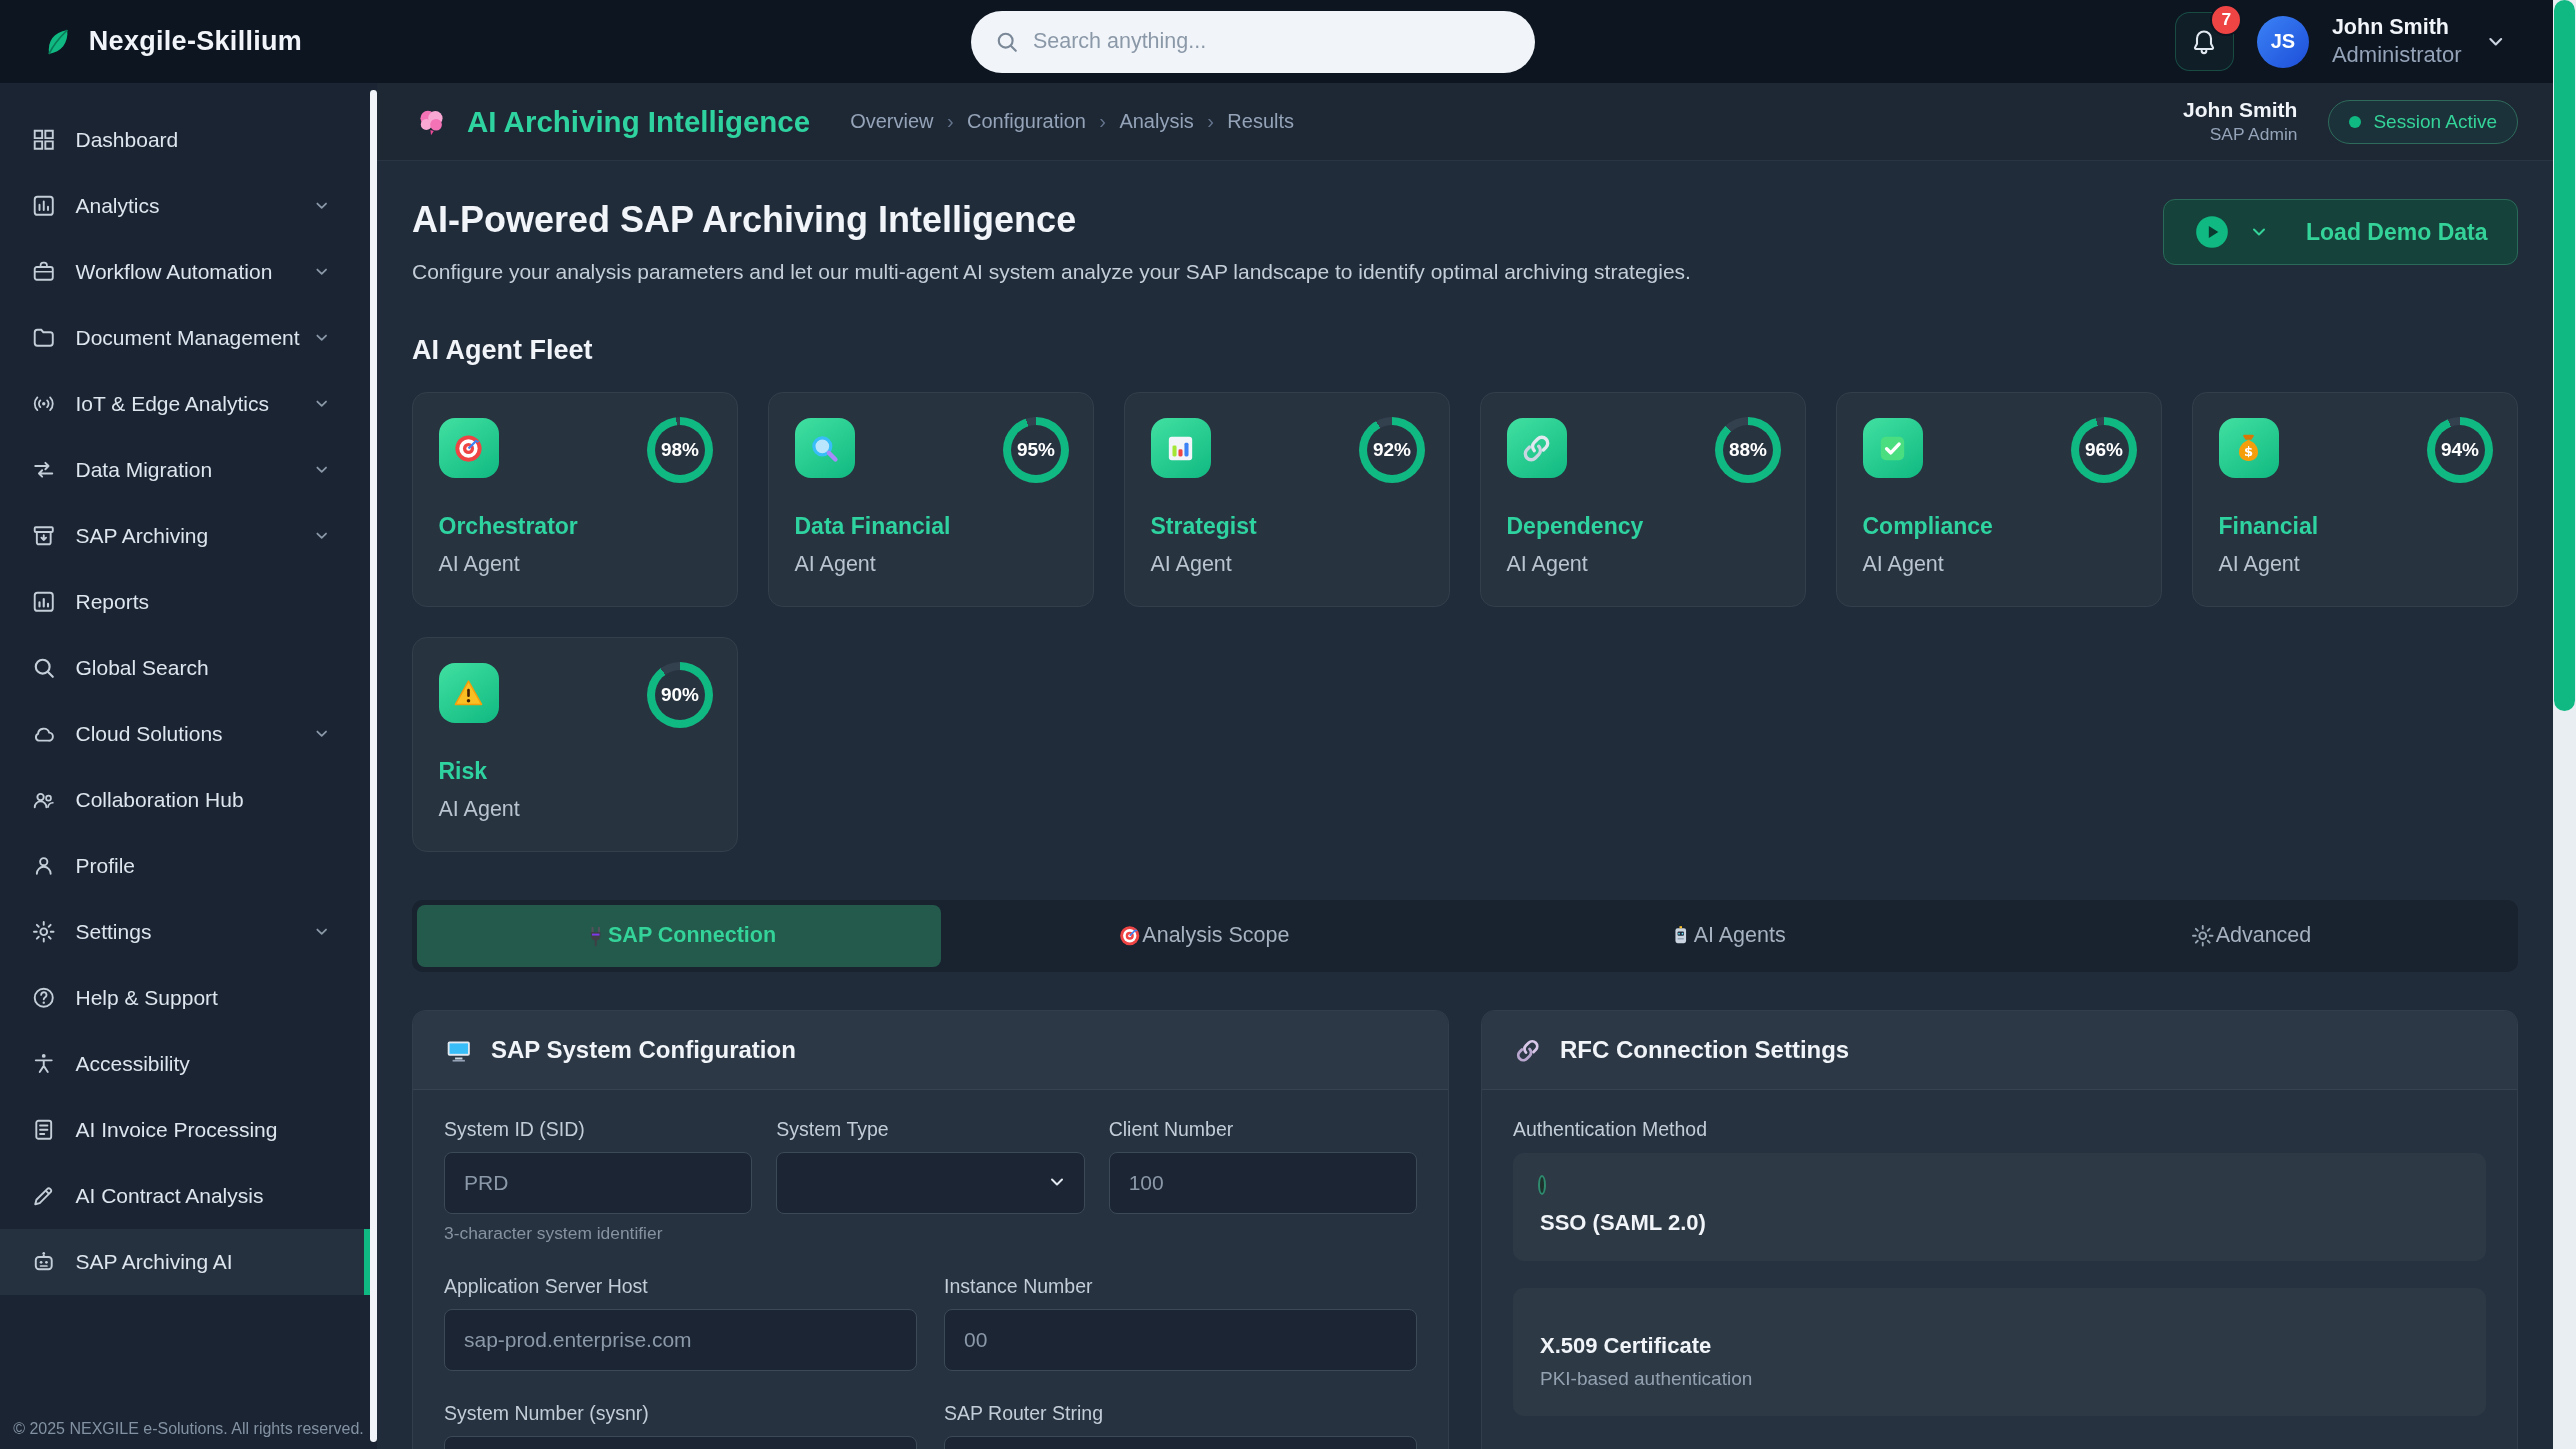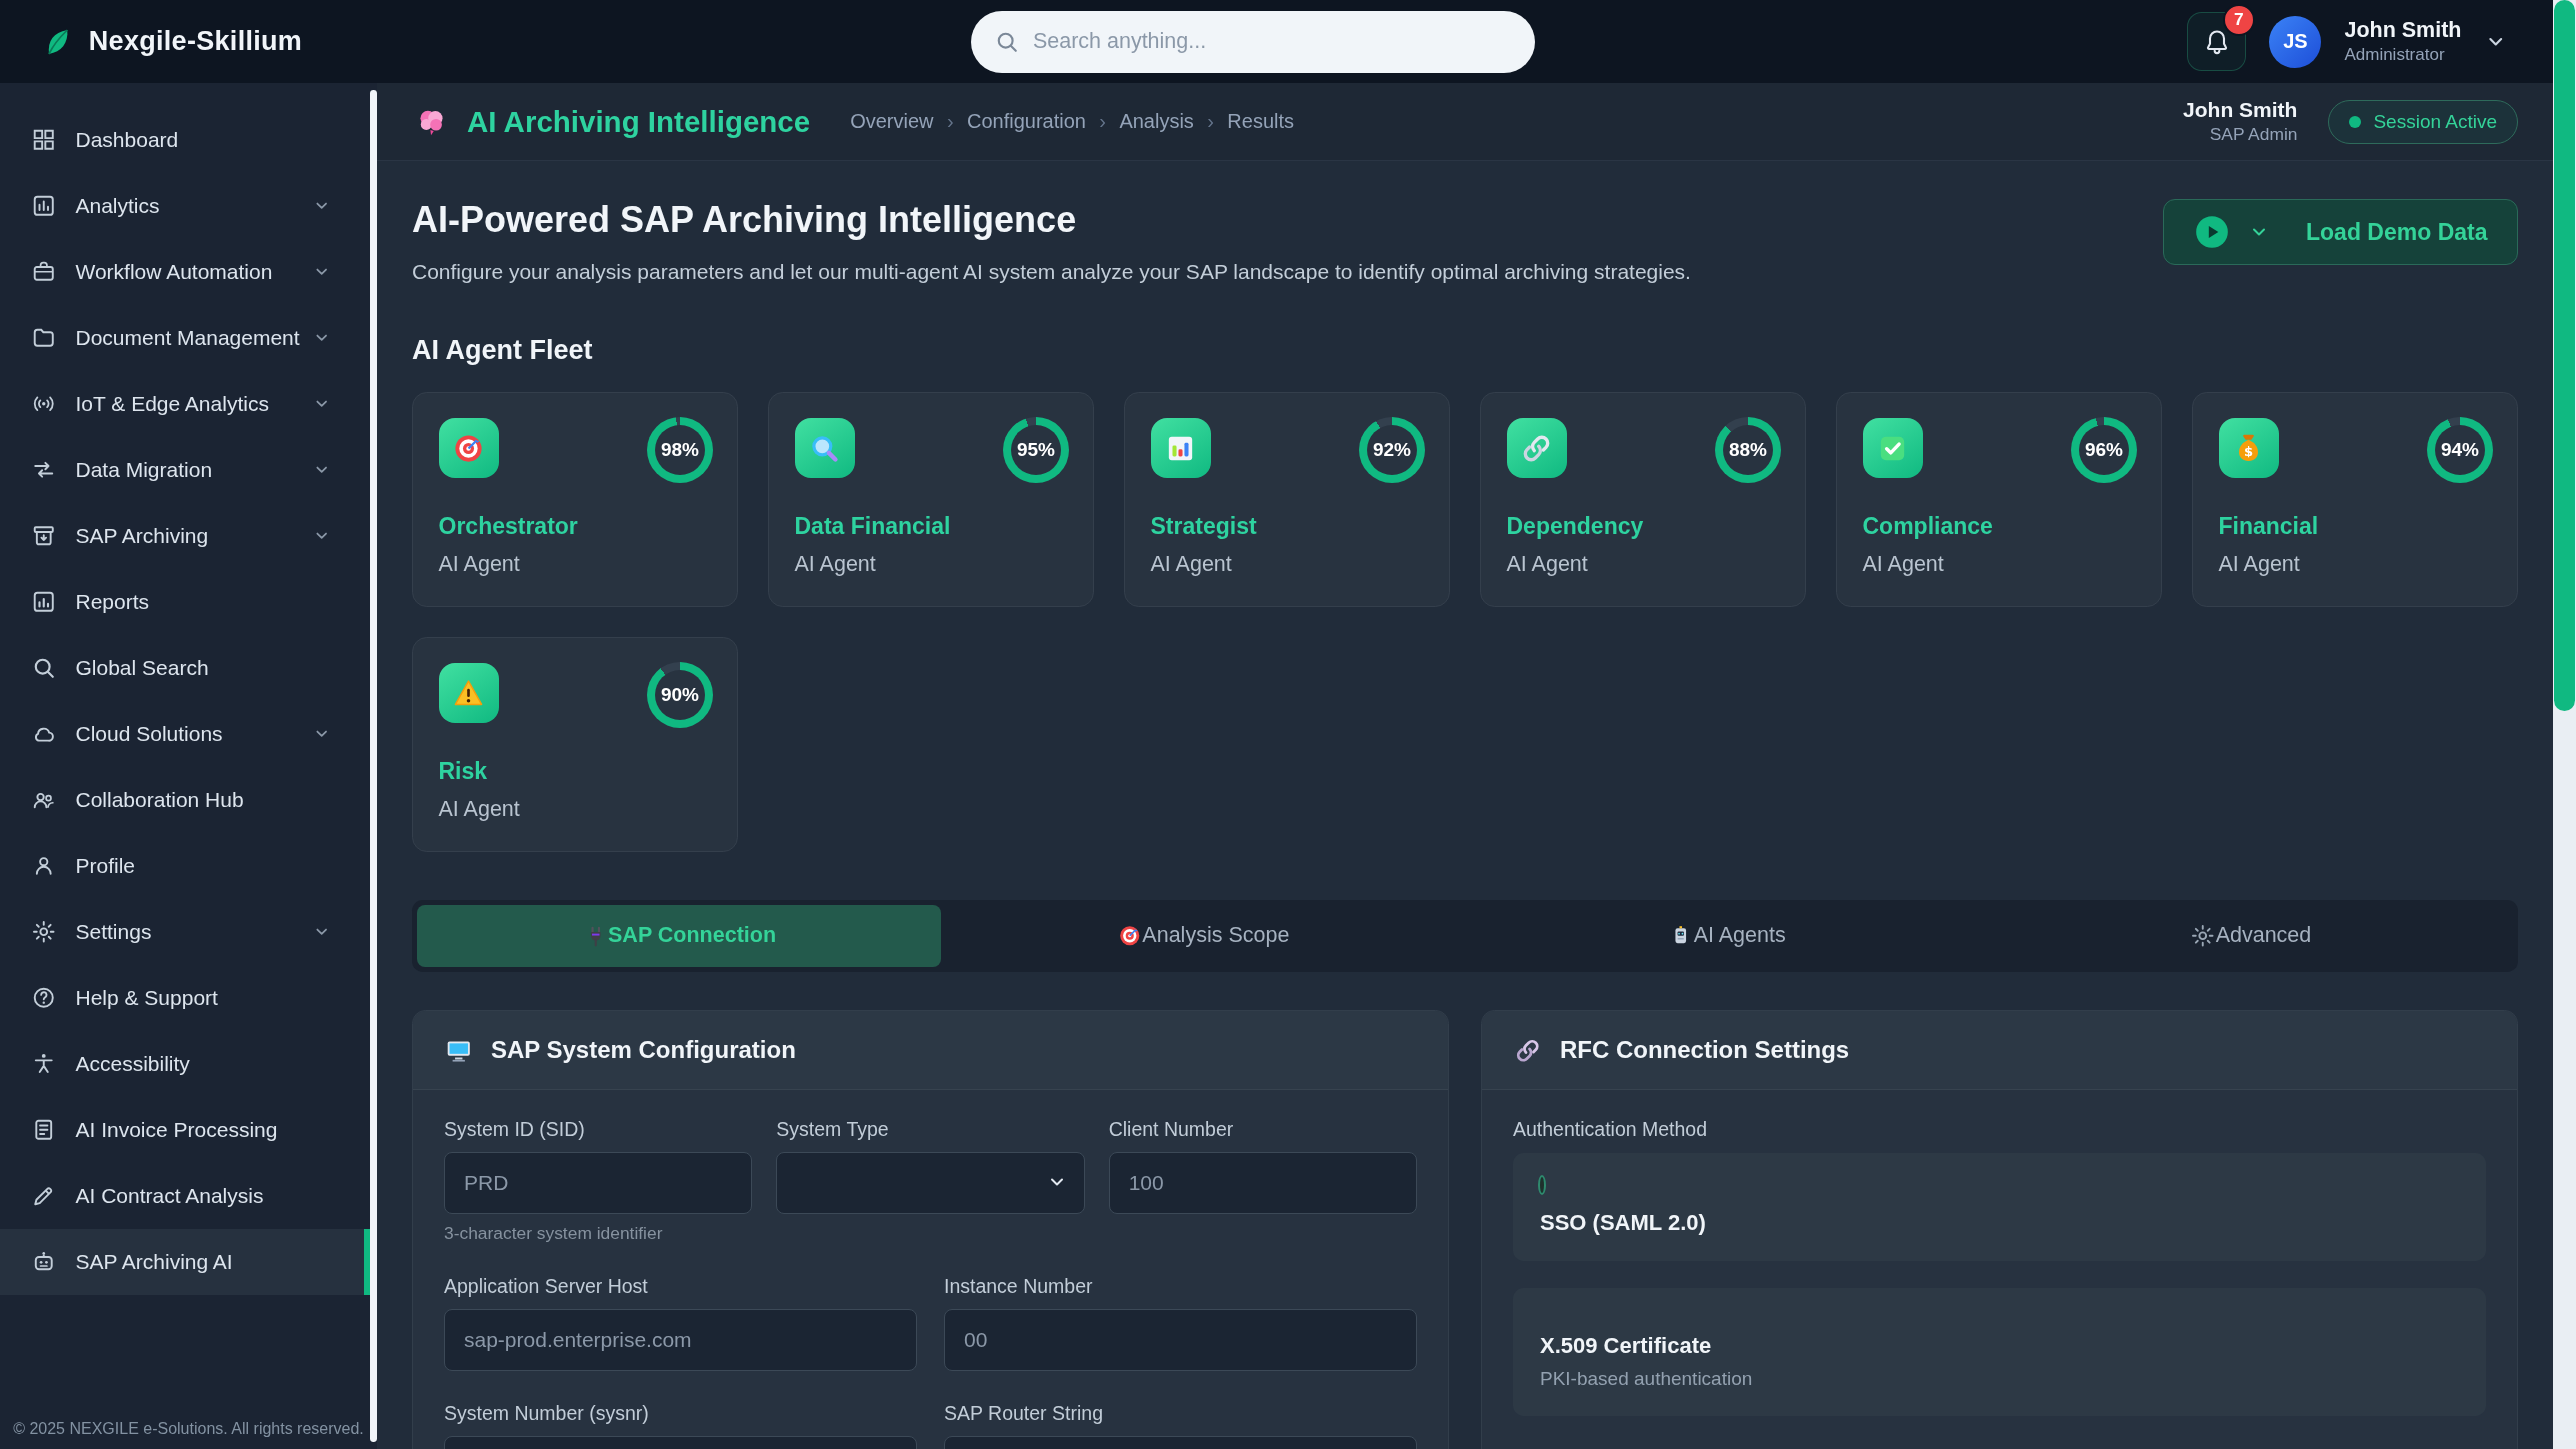--- a/index.html
+++ b/index.html
@@ -31,21 +31,21 @@
     border:1.3px solid rgba(52,211,153,.25);background:rgba(52,211,153,.05);
     display:flex;align-items:center;justify-content:center;}
   .bell-wrap .icon{width:28px;height:28px;color:#e2e8f0;}
   .badge{position:absolute;top:-9.4px;right:-9.4px;min-width:32px;height:32px;border-radius:50%;
     background:#ef4444;border:2.7px solid #0d1521;color:#fff;font-size:17.4px;font-weight:bold;
     display:flex;align-items:center;justify-content:center;}
   .avatar{width:52px;height:52px;border-radius:50%;background:linear-gradient(135deg,#3b82f6,#1d4ed8);
     display:flex;align-items:center;justify-content:center;font-size:20px;font-weight:bold;color:#fff;}
   .user-col{display:flex;flex-direction:column;gap:2.7px;}
   .user-name{font-size:21.5px;font-weight:bold;}
-  .user-role{font-size:17px;color:var(--muted);}
+  .user-role{font-size:22px;color:var(--muted);}
   .nav-chev{width:21.5px;height:21.5px;color:#cbd5e1;}
 
   
   .sidebar{position:absolute;top:83px;left:0;bottom:0;width:377px;background:var(--sidebar);z-index:20;}
   .side-list{padding-top:24px;}
   .side-item{position:relative;height:66px;display:flex;align-items:center;padding:0 47px 0 31px;cursor:pointer;}
   .side-item .s-icon{width:25.5px;height:25.5px;color:#c3ced9;margin-right:19px;}
   .side-item .s-label{font-size:21px;font-weight:500;color:#dde5ee;white-space:nowrap;}
   .side-item .chev{width:17.4px;height:17.4px;color:#8b98a8;margin-left:auto;}
   .side-item.active{background:#26313f;}

